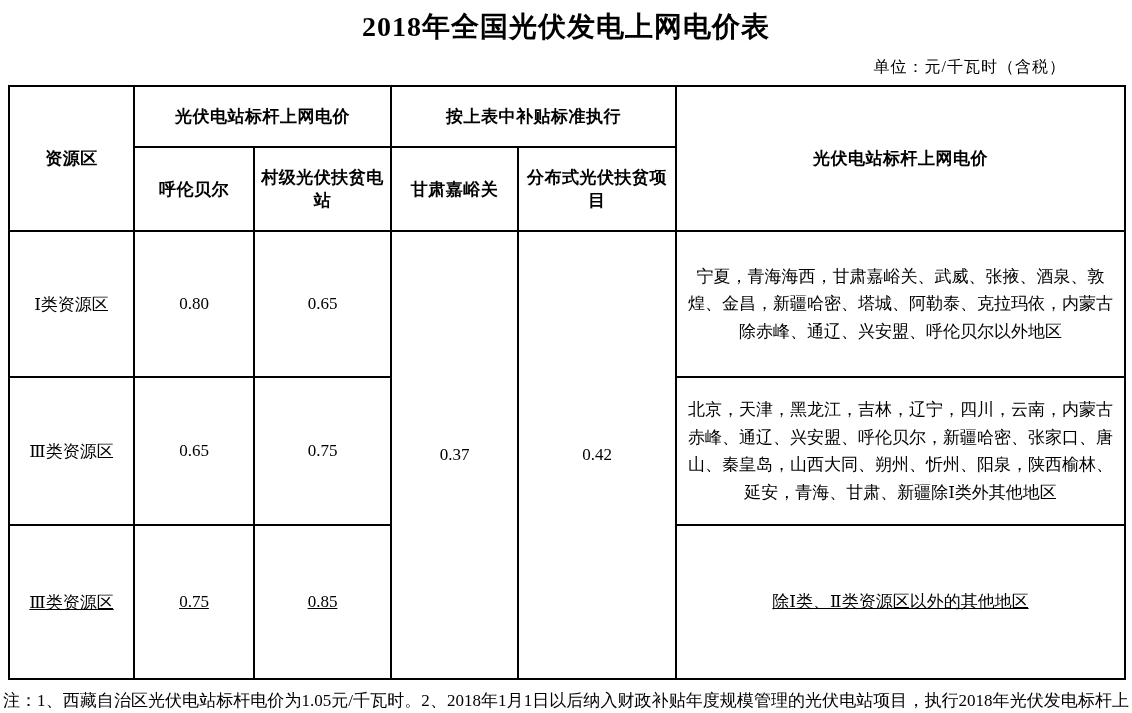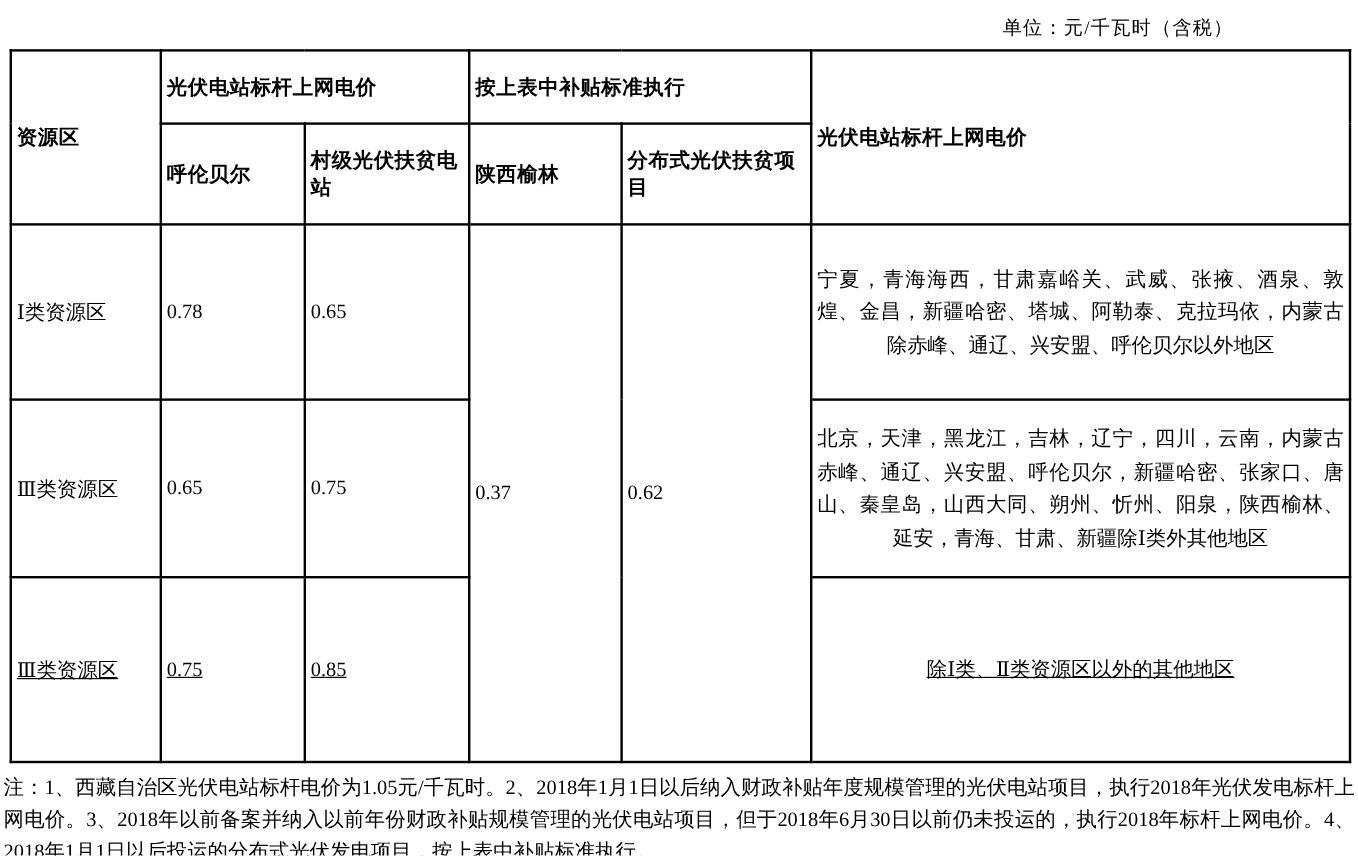--- a/index.html
+++ b/index.html
@@ -25,32 +25,33 @@
     text-align: center;
     font-size: 28px;
     font-weight: bold;
     letter-spacing: 1px;
     line-height: 1.25;
   }
   .unit-line {
     margin-top: 13px;
     margin-bottom: 7px;
     text-align: right;
-    padding-right: 104px;
+    padding-right: 66px;
     font-size: 16px;
     letter-spacing: 1px;
   }
   table.tariff {
     margin-left: 8px;
     width: 1116px;
     border-collapse: collapse;
     table-layout: fixed;
   }
   table.tariff td {
     border: 2px solid #000;
+    text-align: center;
     vertical-align: middle;
     font-size: 17px;
     padding: 18px 4px;
     overflow: hidden;
   }
   td.th {
     font-family: "Liberation Sans", "DejaVu Sans", sans-serif;
     font-weight: bold;
     font-size: 17px;
     letter-spacing: 0.5px;
@@ -74,20 +75,21 @@
     font-size: 17px;
     line-height: 1.55;
     text-align: justify;
   }
 </style>
 </head>
 <body>
 
 <div class="page">
 
+  <h1 class="title">2018年全国光伏发电上网电价表</h1>
 
   <div class="unit-line">单位：元/千瓦时（含税）</div>
 
   <table class="tariff">
     <colgroup>
       <col style="width:125px">
       <col style="width:120px">
       <col style="width:137px">
       <col style="width:127px">
       <col style="width:158px">
@@ -96,30 +98,30 @@
     <tbody>
       <tr class="hrow1">
         <td class="th" rowspan="2">资源区</td>
         <td class="th" colspan="2">光伏电站标杆上网电价</td>
         <td class="th" colspan="2">按上表中补贴标准执行</td>
         <td class="th" rowspan="2">光伏电站标杆上网电价</td>
       </tr>
       <tr class="hrow2">
         <td class="th">呼伦贝尔</td>
         <td class="th">村级光伏扶贫电站</td>
-        <td class="th">陕西榆林</td>
+        <td class="th">甘肃嘉峪关</td>
         <td class="th">分布式光伏扶贫项目</td>
       </tr>
 
       <tr class="brow1">
         <td>Ⅰ类资源区</td>
-        <td class="price">0.78</td>
+        <td class="price">0.80</td>
         <td class="price">0.65</td>
         <td class="price" rowspan="3">0.37</td>
-        <td class="price" rowspan="3">0.62</td>
+        <td class="price" rowspan="3">0.42</td>
         <td class="regions">宁夏，青海海西，甘肃嘉峪关、武威、张掖、酒泉、敦煌、金昌，新疆哈密、塔城、阿勒泰、克拉玛依，内蒙古除赤峰、通辽、兴安盟、呼伦贝尔以外地区</td>
       </tr>
 
       <tr class="brow2">
         <td>Ⅲ类资源区</td>
         <td class="price">0.65</td>
         <td class="price">0.75</td>
         <td class="regions">北京，天津，黑龙江，吉林，辽宁，四川，云南，内蒙古赤峰、通辽、兴安盟、呼伦贝尔，新疆哈密、张家口、唐山、秦皇岛，山西大同、朔州、忻州、阳泉，陕西榆林、延安，青海、甘肃、新疆除Ⅰ类外其他地区</td>
       </tr>
 

